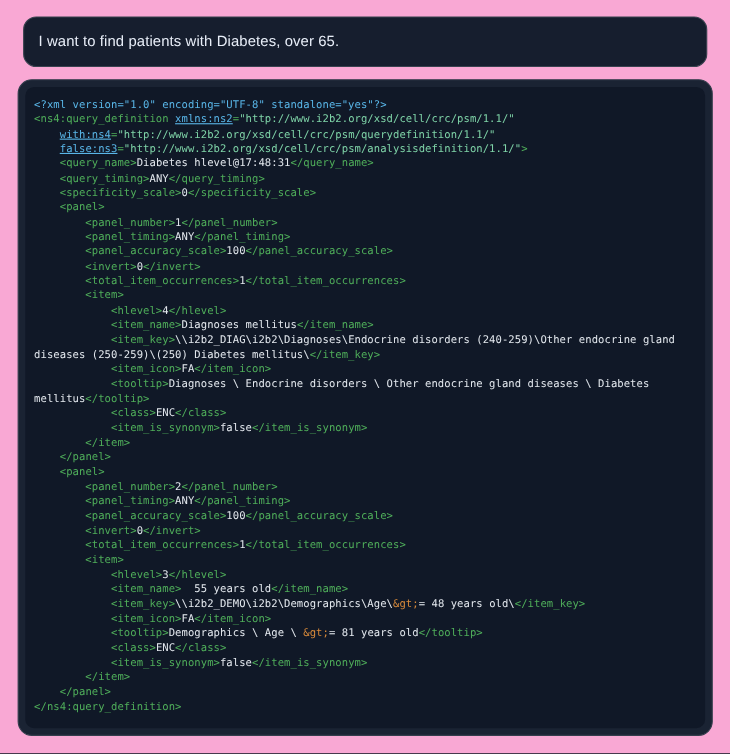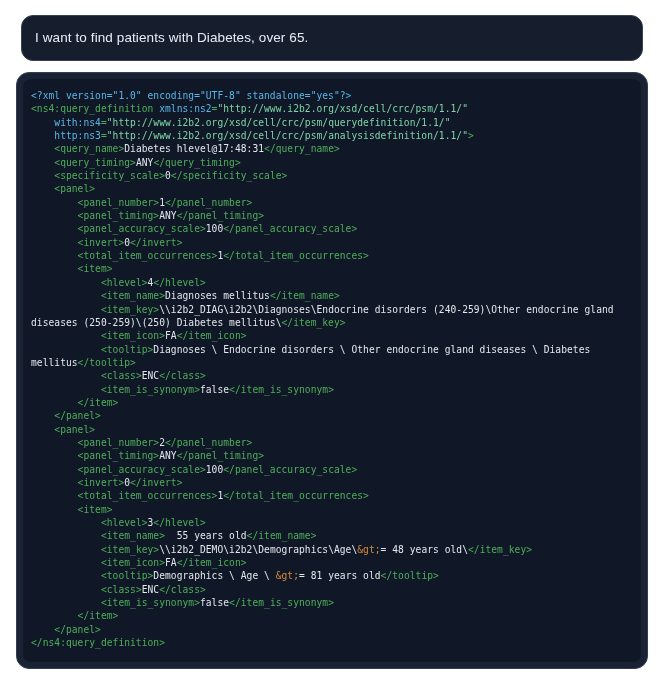--- a/index.html
+++ b/index.html
@@ -4,21 +4,21 @@
 <style>
   * { box-sizing: border-box; }
   html, body {
     margin: 0; padding: 0;
     width: 664px; height: 685px;
     background: #0d1420;
     font-family: "Liberation Sans", sans-serif;
   }
   #root {
     width: 664px; height: 685px;
-    background: #ffffff;
+    background: #f9a8d4;
     position: relative;
     overflow: hidden;
   }
 
   
   .prompt-bubble {
     position: absolute;
     left: 21px; top: 15px;
     width: 622px; height: 46px;
     background: #161e2e;
@@ -59,42 +59,42 @@
     font-size: 9.6px;
     line-height: 13.35px;
     color: #d7dce3;
     white-space: pre-wrap;
     word-break: break-word;
     letter-spacing: 0.05px;
     tab-size: 4;
   }
   
   .t  { color: #4fae5a; }   
-  .at { color: #59b6e8; }   
+  .at { color: #59b6e8; text-decoration: underline; }   
   .av { color: #7fd4a8; }   
   .pi { color: #59b6e8; }   
   .tx { color: #e3e8ee; }   
   .ent{ color: #d98a3a; text-align: center; }   
   .pn { color: #4fae5a; }   
 </style>
 </head>
 <body>
 
 <div id="root">
 
   <div class="prompt-bubble">
     <span class="prompt-text">I want to find patients with Diabetes, over 65.</span>
   </div>
 
   <div class="code-panel">
     <div class="code-inner">
       <pre class="code" id="code-out"><span class="pi">&lt;?xml version="1.0" encoding="UTF-8" standalone="yes"?&gt;</span>
 <span class="t">&lt;ns4:query_definition </span><span class="at">xmlns:ns2</span><span class="pn">=</span><span class="av">"http://www.i2b2.org/xsd/cell/crc/psm/1.1/"</span>
     <span class="at">with:ns4</span><span class="pn">=</span><span class="av">"http://www.i2b2.org/xsd/cell/crc/psm/querydefinition/1.1/"</span>
-    <span class="at">http:ns3</span><span class="pn">=</span><span class="av">"http://www.i2b2.org/xsd/cell/crc/psm/analysisdefinition/1.1/"</span><span class="t">&gt;</span>
+    <span class="at">false:ns3</span><span class="pn">=</span><span class="av">"http://www.i2b2.org/xsd/cell/crc/psm/analysisdefinition/1.1/"</span><span class="t">&gt;</span>
     <span class="t">&lt;query_name&gt;</span><span class="tx">Diabetes hlevel@17:48:31</span><span class="t">&lt;/query_name&gt;</span>
     <span class="t">&lt;query_timing&gt;</span><span class="tx">ANY</span><span class="t">&lt;/query_timing&gt;</span>
     <span class="t">&lt;specificity_scale&gt;</span><span class="tx">0</span><span class="t">&lt;/specificity_scale&gt;</span>
     <span class="t">&lt;panel&gt;</span>
         <span class="t">&lt;panel_number&gt;</span><span class="tx">1</span><span class="t">&lt;/panel_number&gt;</span>
         <span class="t">&lt;panel_timing&gt;</span><span class="tx">ANY</span><span class="t">&lt;/panel_timing&gt;</span>
         <span class="t">&lt;panel_accuracy_scale&gt;</span><span class="tx">100</span><span class="t">&lt;/panel_accuracy_scale&gt;</span>
         <span class="t">&lt;invert&gt;</span><span class="tx">0</span><span class="t">&lt;/invert&gt;</span>
         <span class="t">&lt;total_item_occurrences&gt;</span><span class="tx">1</span><span class="t">&lt;/total_item_occurrences&gt;</span>
         <span class="t">&lt;item&gt;</span>

